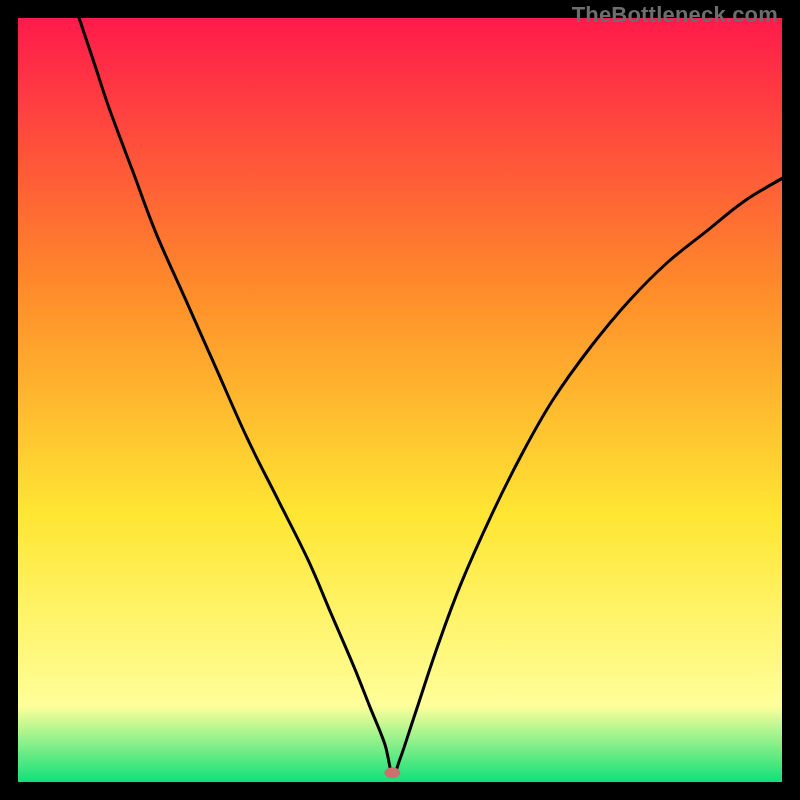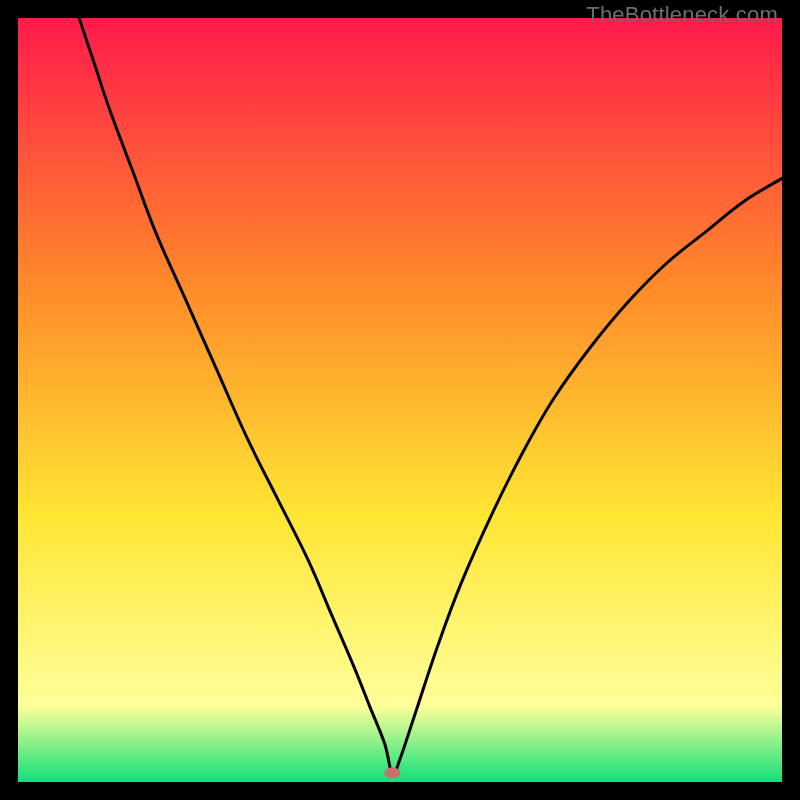--- a/index.html
+++ b/index.html
@@ -25,21 +25,21 @@
     top: 0;
     width: 764px;
     height: 764px;
   }
   .watermark {
     position: absolute;
     top: 2px;
     right: 22px;
     color: #6d6d6d;
     font-size: 22px;
-    font-weight: 400;
+    font-weight: 700;
     letter-spacing: 0.2px;
     user-select: none;
   }
 </style>
 </head>
 <body>
 
 <div class="frame">
   <svg class="plot" viewBox="0 0 764 764" preserveAspectRatio="none">
     <defs>

